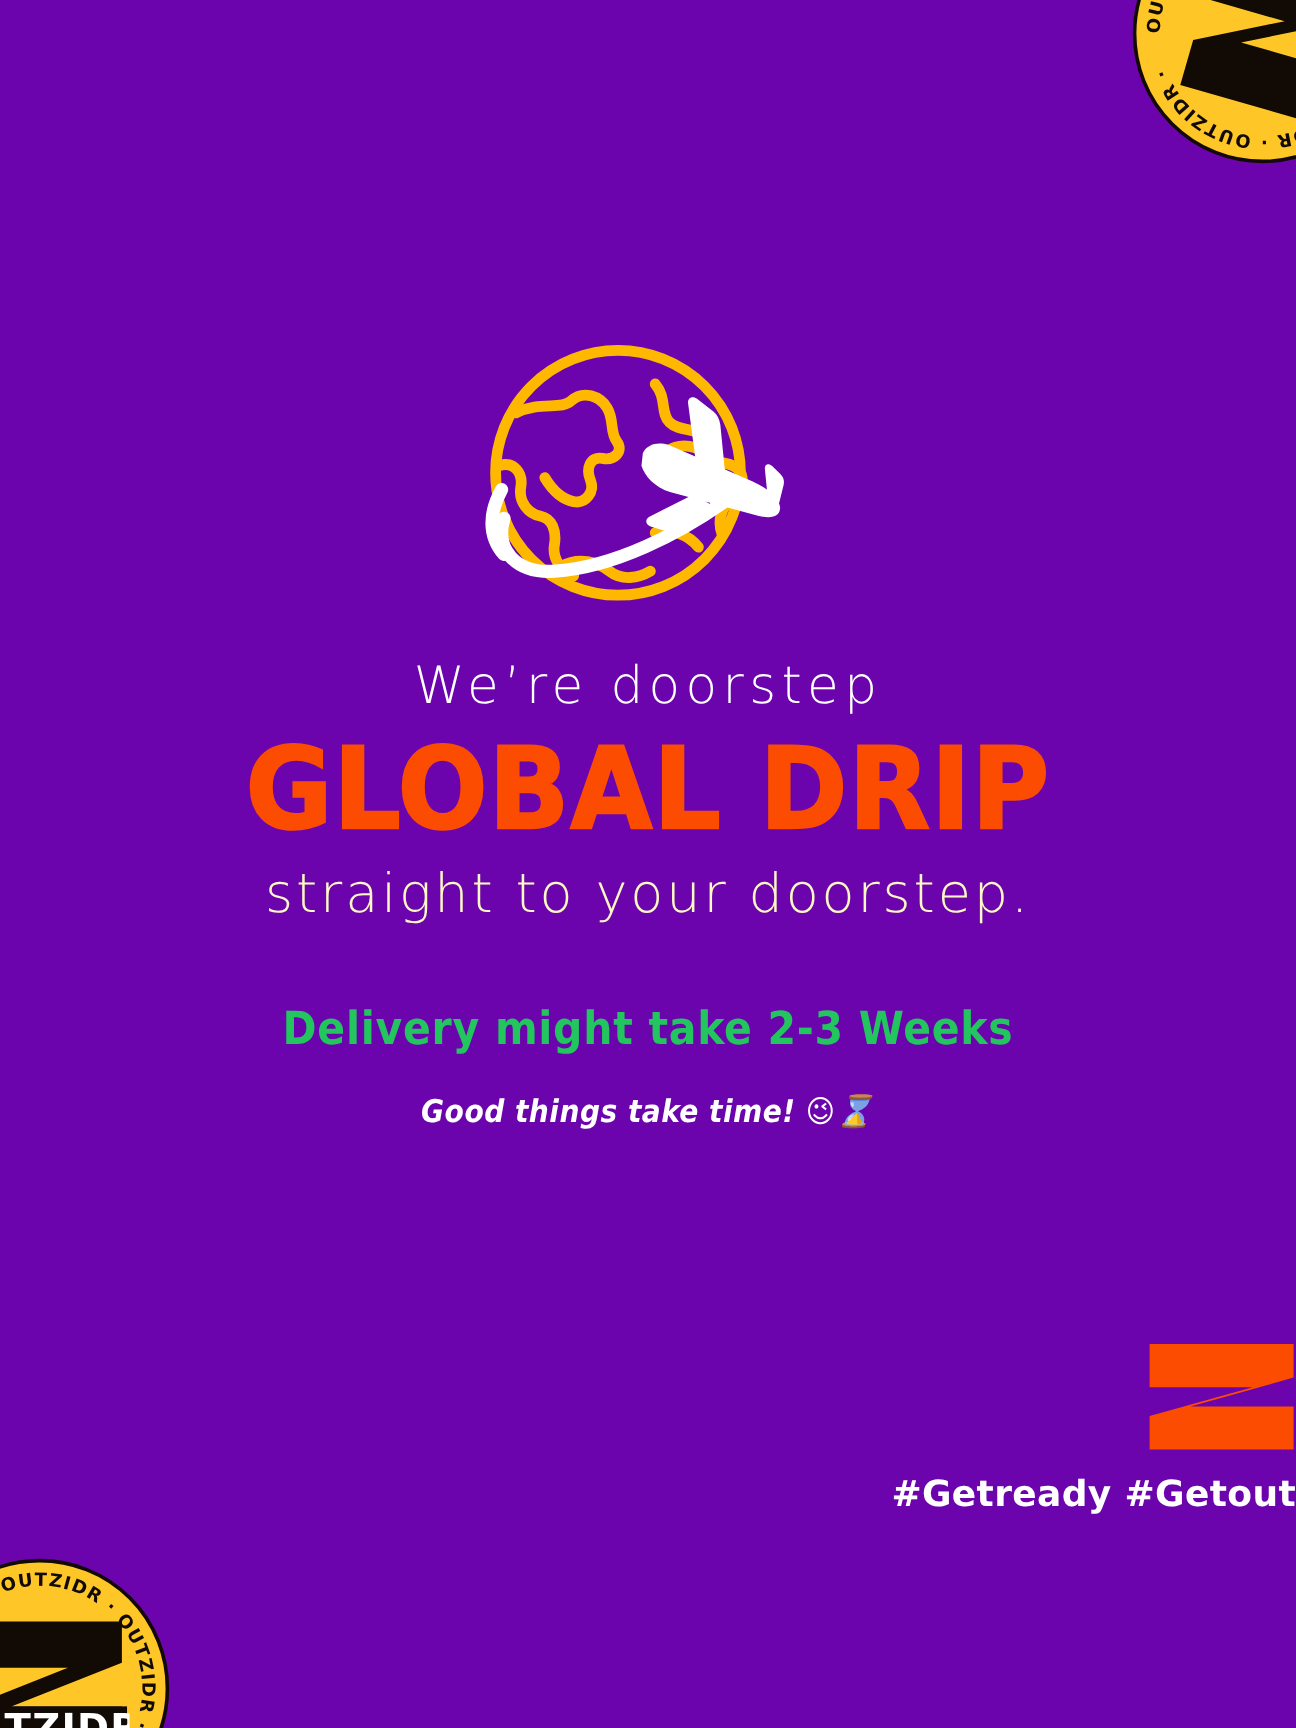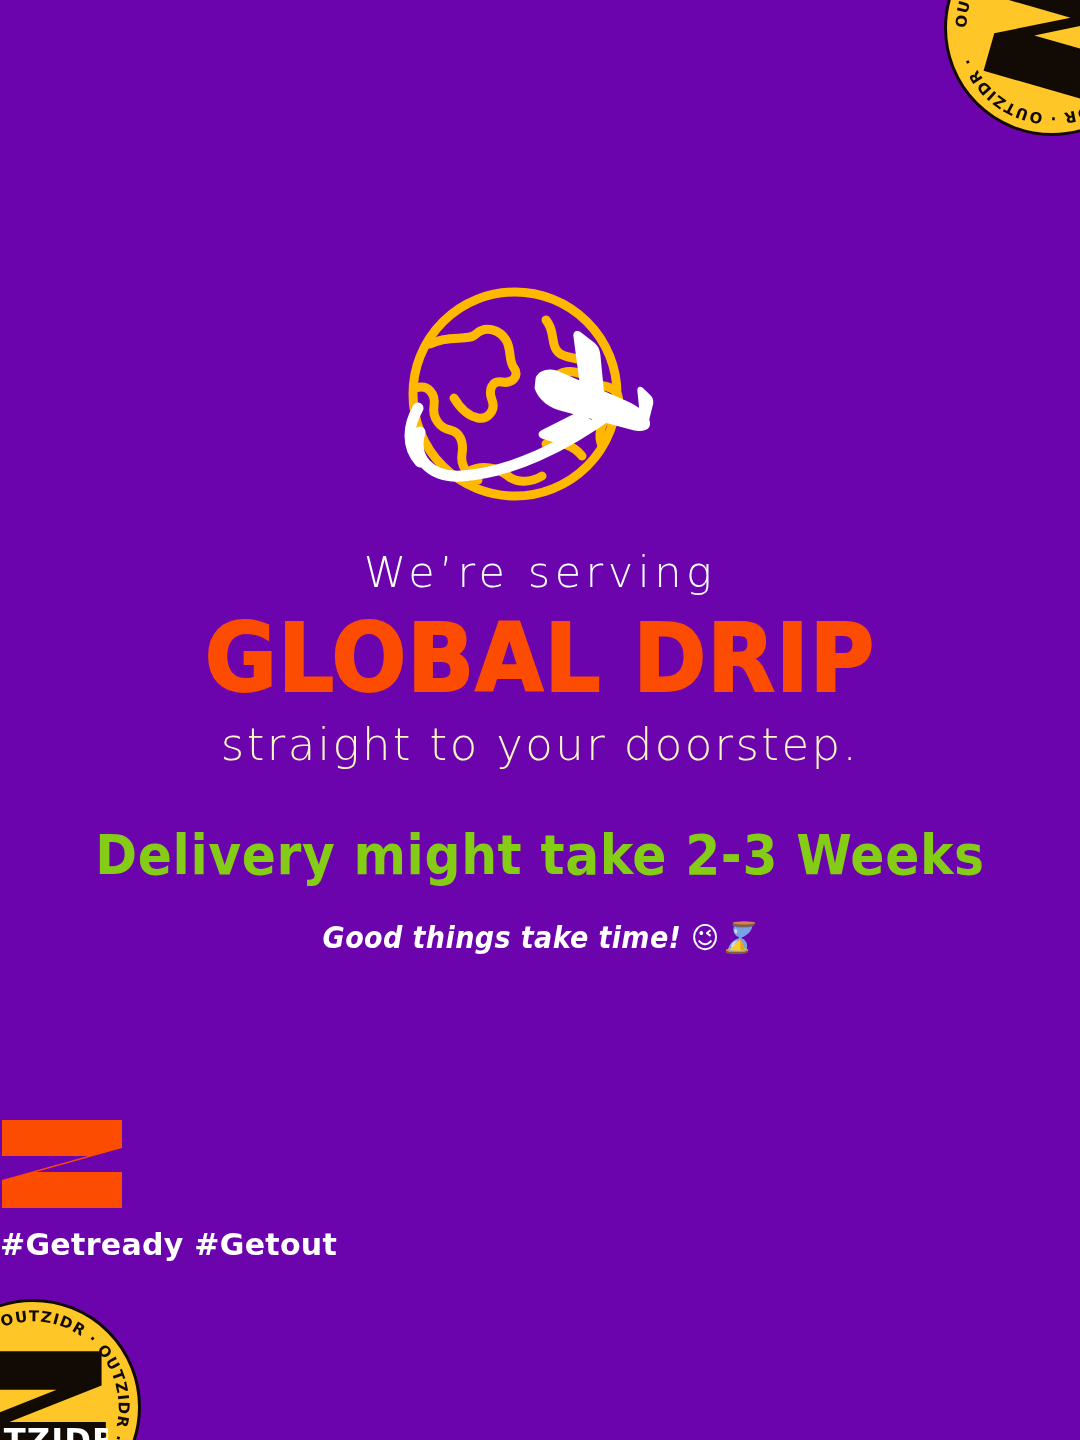--- a/index.html
+++ b/index.html
@@ -114,47 +114,48 @@
   }
 
   .delivery-block {
     position: absolute;
     left: 0;
     right: 0;
     top: 820px;
     text-align: center;
   }
   .delivery-main {
-    color: #84cc16;
+    color: #22c55e;
     font-family: "DejaVu Sans Condensed", "Liberation Sans Narrow", "Liberation Sans", sans-serif;
-    font-size: 56px;
+    font-size: 38px;
     font-weight: bold;
     letter-spacing: 0.6px;
-    margin: 4px;
+    margin: 16px;
     line-height: 1.12;
   }
   .delivery-sub {
     color: #FFFFFF;
     font-family: "DejaVu Sans Condensed", "Liberation Sans Narrow", "Liberation Sans", sans-serif;
-    font-size: 30px;
+    font-size: 26px;
     font-weight: bold;
     font-style: italic;
     letter-spacing: 0.4px;
     margin: 34px 0 0 0;
     line-height: 1.1;
     text-align: center;
   }
 
   
   .footer {
     position: absolute;
     left: 0;
     right: 0;
     top: 1118px;
-    text-align: left;
+    text-align: right;
+    padding-left: 31px;
   }
   .footer-mark {
     width: 124px;
     height: 92px;
     display: inline-block;
   }
   .footer-tag {
     color: #FFFFFF;
     font-family: "DejaVu Sans", sans-serif;
     font-size: 30px;
@@ -221,21 +222,21 @@
       <path d="M16 52 C16 44,22 38,32 36 L108 30 C122 29,134 32,138 38 C142 44,138 50,126 53 L52 70 C38 73,26 68,20 62 Z"></path>
       <path d="M60 40 L30 -2 C27 -6,30 -10,35 -9 L52 -6 C56 -5,59 -3,62 1 L84 34 Z"></path>
       <path d="M70 62 L46 96 C43 100,46 104,51 103 L66 100 C70 99,73 97,75 93 L92 64 Z"></path>
       <path d="M124 34 L112 16 C110 13,112 10,116 11 L126 14 C129 15,131 17,132 20 L136 36 Z"></path>
       <rect x="28" y="41" width="5" height="7" rx="1.4"></rect>
       <rect x="40" y="40" width="5" height="7" rx="1.4"></rect>
     </g>
   </svg>
 
   <div class="copy">
-    <p class="line-serving">We’re serving</p>
+    <p class="line-serving">We’re doorstep</p>
     <p class="line-headline">GLOBAL DRIP</p>
     <p class="line-doorstep">straight to your doorstep.</p>
   </div>
 
   <div class="delivery-block">
     <p class="delivery-main">Delivery might take 2-3 Weeks</p>
     <p class="delivery-sub">Good things take time! 😉⌛</p>
   </div>
 
   <div class="footer">

